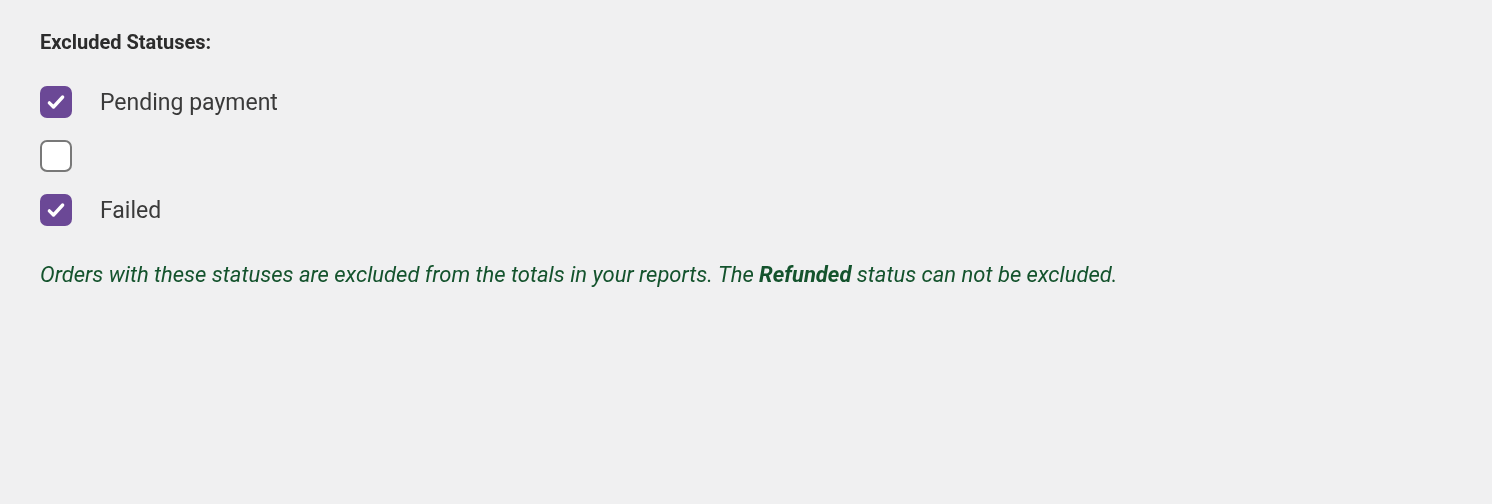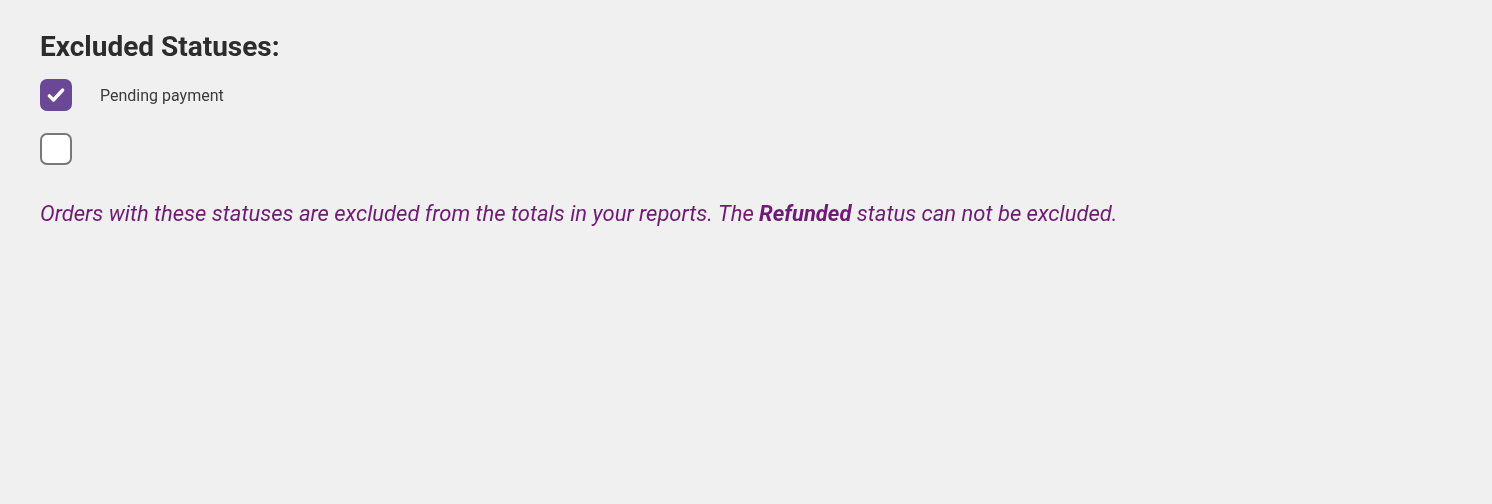--- a/index.html
+++ b/index.html
@@ -7,24 +7,24 @@
       padding: 0;
       box-sizing: border-box;
     }
     body {
       background-color: #f0f0f1;
       font-family: -apple-system, BlinkMacSystemFont, "Segoe UI", Roboto, Helvetica, Arial, sans-serif;
       padding: 30px 40px;
       width: 1492px;
     }
     .section-heading {
-      font-size: 28px;
+      font-size: 20px;
       font-weight: 700;
       color: #2c2c2c;
-      margin-bottom: 16px;
+      margin-bottom: 32px;
     }
     .checkbox-list {
       display: flex;
       flex-direction: column;
       gap: 22px;
       margin-bottom: 32px;
     }
     .checkbox-row {
       display: flex;
       align-items: center;
@@ -46,28 +46,28 @@
     }
     .checkbox.checked {
       background-color: #6b4896;
       border: 2px solid #6b4896;
     }
     .checkbox.checked svg {
       width: 20px;
       height: 20px;
     }
     .checkbox-label {
-      font-size: 16px;
+      font-size: 23px;
       color: #3a3a3a;
       cursor: pointer;
     }
     .description {
       font-size: 22px;
       font-style: italic;
-      color: #701a75;
+      color: #14532d;
       line-height: 1.5;
     }
     .description .bold {
       font-weight: 700;
     }
   </style>
 </head>
 <body>
 
 <h2 class="section-heading">Excluded Statuses:</h2>
@@ -77,17 +77,25 @@
       <div class="checkbox checked">
         <svg viewBox="0 0 24 24" fill="none" stroke="#ffffff" stroke-width="4" stroke-linecap="round" stroke-linejoin="round">
           <polyline points="4 13 9 18 20 6"></polyline>
         </svg>
       </div>
       <span class="checkbox-label">Pending payment</span>
     </div>
     <div class="checkbox-row">
       <div class="checkbox unchecked"></div>
     </div>
+    <div class="checkbox-row">
+      <div class="checkbox checked">
+        <svg viewBox="0 0 24 24" fill="none" stroke="#ffffff" stroke-width="4" stroke-linecap="round" stroke-linejoin="round">
+          <polyline points="4 13 9 18 20 6"></polyline>
+        </svg>
+      </div>
+      <span class="checkbox-label">Failed</span>
+    </div>
   </div>
 
 <p class="description">
   <span>Orders with these statuses are excluded from the totals in your reports. The </span><span class="bold">Refunded</span><span> status can not be excluded.</span>
 </p>
 
 </body></html>

